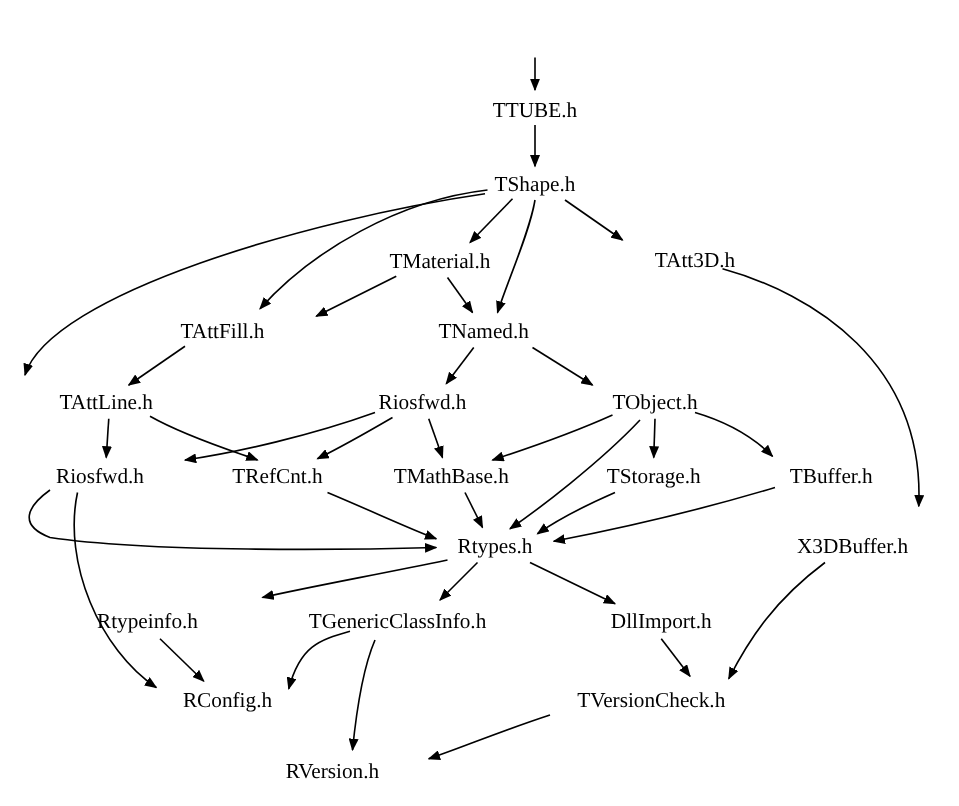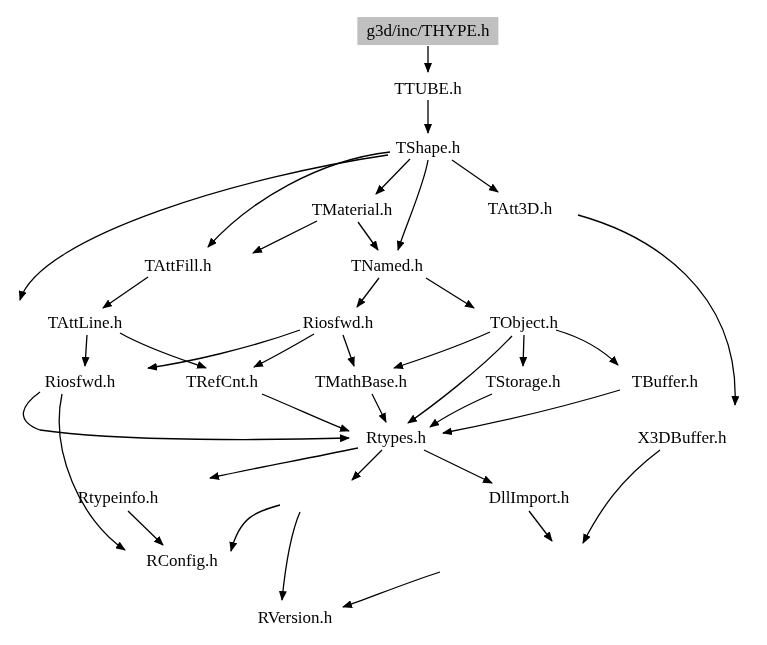--- a/index.html
+++ b/index.html
@@ -119,35 +119,36 @@
       <path d="M300,512 C290,535 285,570 282,600"></path>
 
       <path d="M529,511 L552,541"></path>
 
       <path d="M660,450 C620,480 600,510 583,543"></path>
 
       <path d="M440,572 C400,585 370,598 343,607"></path>
     </g>
   </svg>
 
-  <div class="node root" style="left:428px;top:31px;">g3d/inc/THYPE.h</div>
   <div class="node" style="left:428px;top:88px;">TTUBE.h</div>
   <div class="node" style="left:428px;top:147px;">TShape.h</div>
   <div class="node" style="left:352px;top:209px;">TMaterial.h</div>
-  <div class="node" style="left:520px;top:208px;">TAtt3D.h</div>
+  <div class="node" style="left:556px;top:208px;">TAtt3D.h</div>
   <div class="node" style="left:178px;top:265px;">TAttFill.h</div>
   <div class="node" style="left:387px;top:265px;">TNamed.h</div>
   <div class="node" style="left:85px;top:322px;">TAttLine.h</div>
   <div class="node" style="left:338px;top:322px;">Riosfwd.h</div>
   <div class="node" style="left:524px;top:322px;">TObject.h</div>
   <div class="node" style="left:80px;top:381px;text-align:right;">Riosfwd.h</div>
   <div class="node" style="left:222px;top:381px;">TRefCnt.h</div>
   <div class="node" style="left:361px;top:381px;">TMathBase.h</div>
   <div class="node" style="left:523px;top:381px;">TStorage.h</div>
   <div class="node" style="left:665px;top:381px;">TBuffer.h</div>
   <div class="node" style="left:396px;top:437px;">Rtypes.h</div>
   <div class="node" style="left:682px;top:437px;">X3DBuffer.h</div>
   <div class="node" style="left:118px;top:497px;">Rtypeinfo.h</div>
+  <div class="node" style="left:318px;top:497px;">TGenericClassInfo.h</div>
   <div class="node" style="left:529px;top:497px;">DllImport.h</div>
   <div class="node" style="left:182px;top:560px;text-align:center;">RConfig.h</div>
-  <div class="node" style="left:295px;top:617px;">RVersion.h</div>
+  <div class="node" style="left:521px;top:560px;">TVersionCheck.h</div>
+  <div class="node" style="left:266px;top:617px;">RVersion.h</div>
 
 </div>
 
 </body></html>

